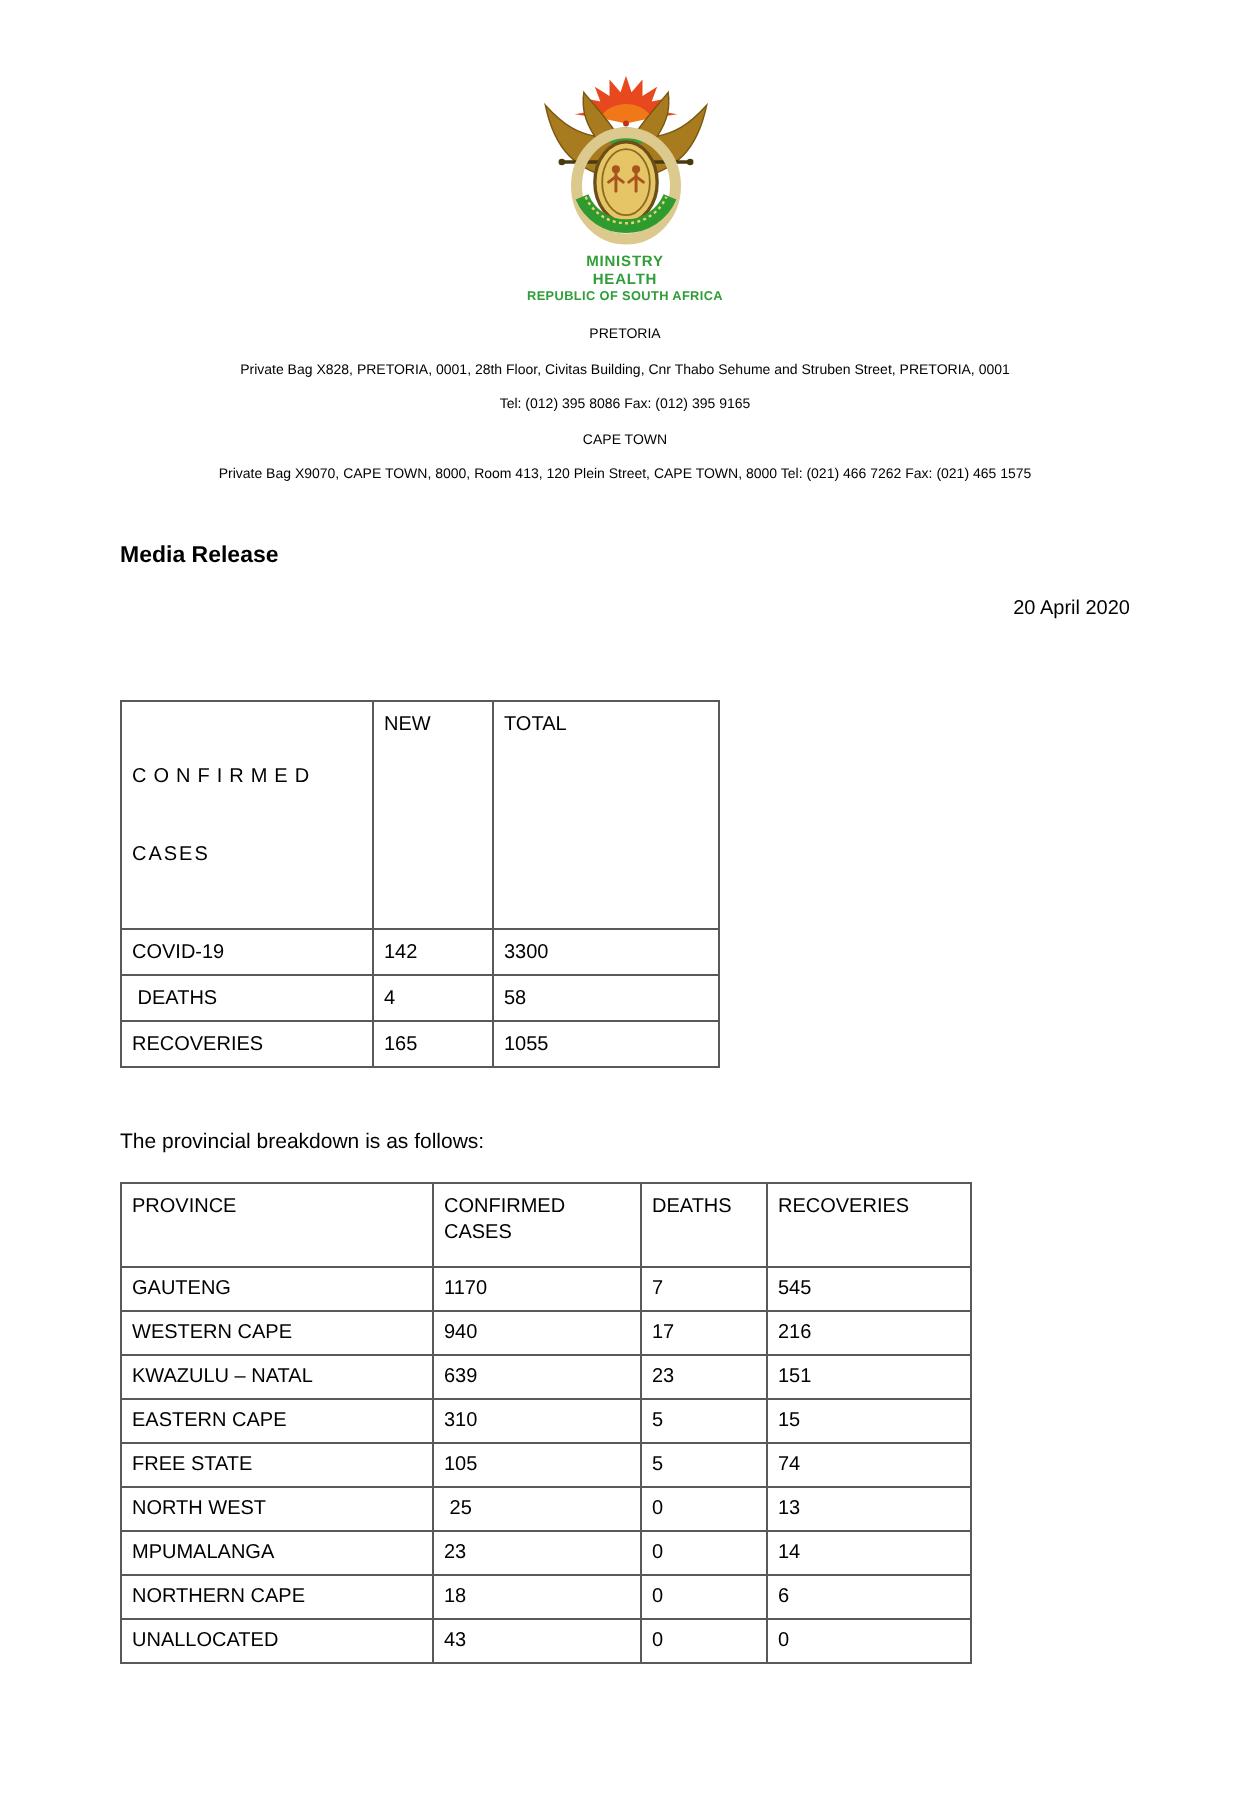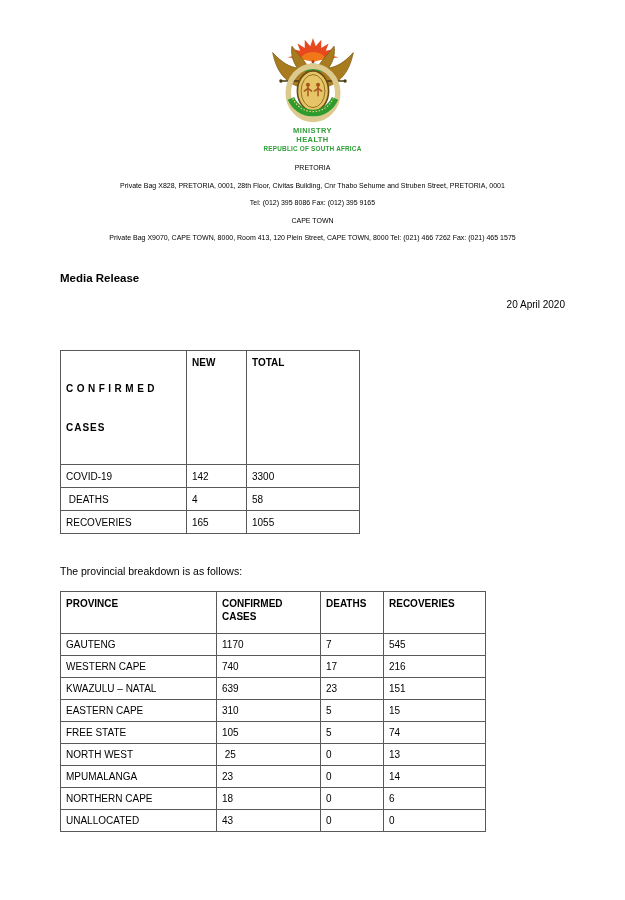--- a/index.html
+++ b/index.html
@@ -27,21 +27,21 @@
   table { border-collapse: collapse; table-layout: fixed; }
   th, td {
     border: 1px solid #595959;
     font-size: 10px;
     text-align: left;
     vertical-align: top;
     padding: 5px 2px 4px 5px;
     white-space: pre-wrap;
     overflow: hidden;
   }
-  th { font-weight: bold; line-height: 13px; height: 42px; }
+  th { font-weight: normal; line-height: 13px; height: 42px; }
   td { line-height: 13px; height: 23px; }
 
   table.summary { margin-top: 40px; width: 299px; }
   table.summary col.c1 { width: 126px; }
   table.summary col.c2 { width: 60px; }
   table.summary col.c3 { width: 113px; }
   .spaced-1 { display: block; letter-spacing: 3.5px; }
   .spaced-2 { display: block; letter-spacing: 1px; }
 
   .intro { margin-top: 31px; font-size: 10.5px; }
@@ -180,21 +180,21 @@
       </thead>
       <tbody>
           <tr>
             <td>GAUTENG</td>
             <td>1170</td>
             <td>7</td>
             <td>545</td>
           </tr>
           <tr>
             <td>WESTERN CAPE</td>
-            <td>740</td>
+            <td>940</td>
             <td>17</td>
             <td>216</td>
           </tr>
           <tr>
             <td>KWAZULU – NATAL</td>
             <td>639</td>
             <td>23</td>
             <td>151</td>
           </tr>
           <tr>

